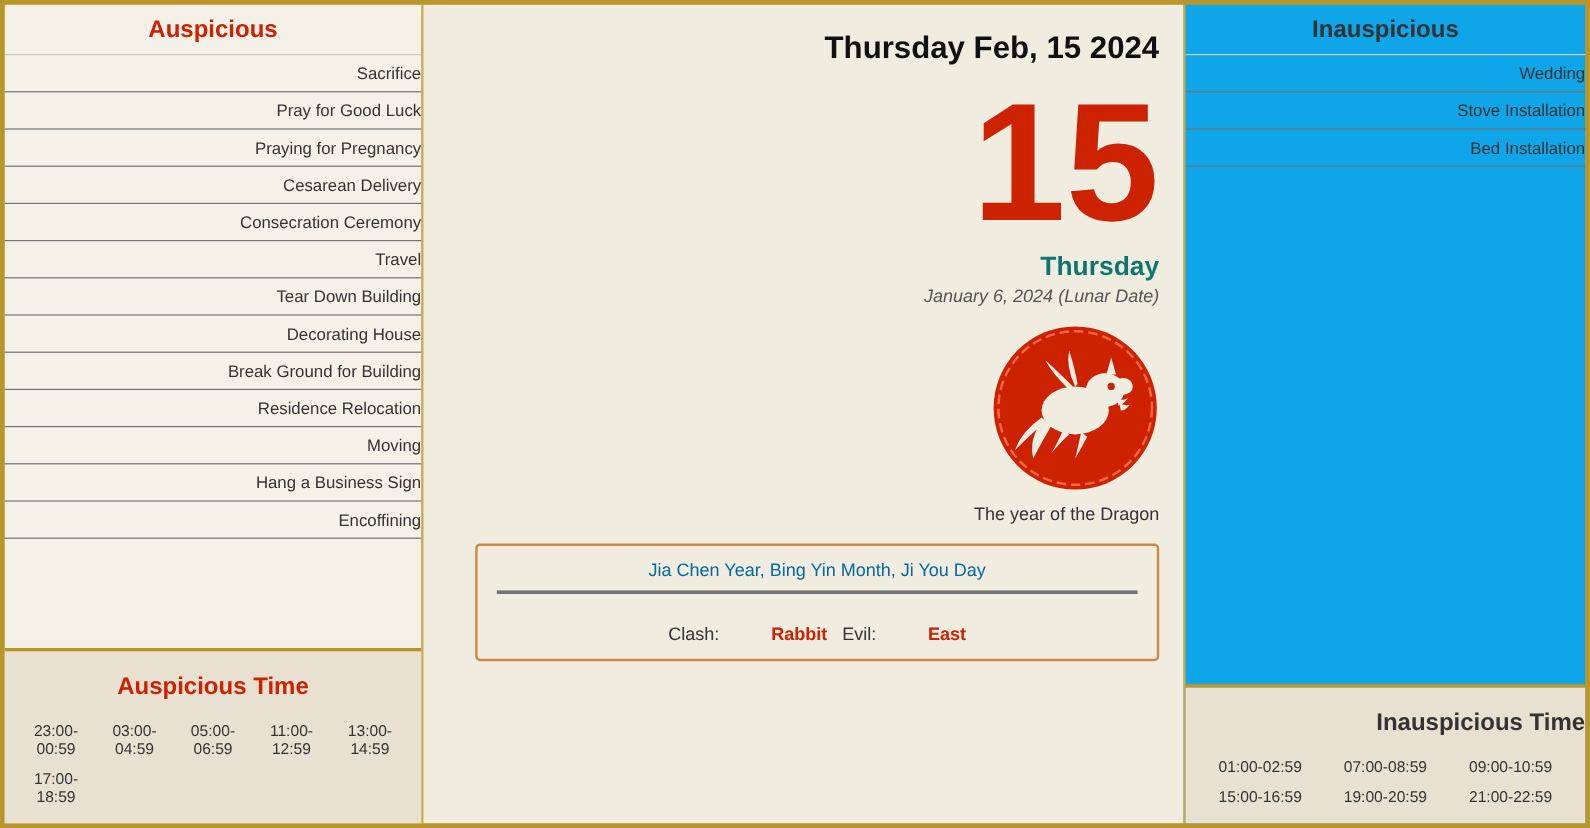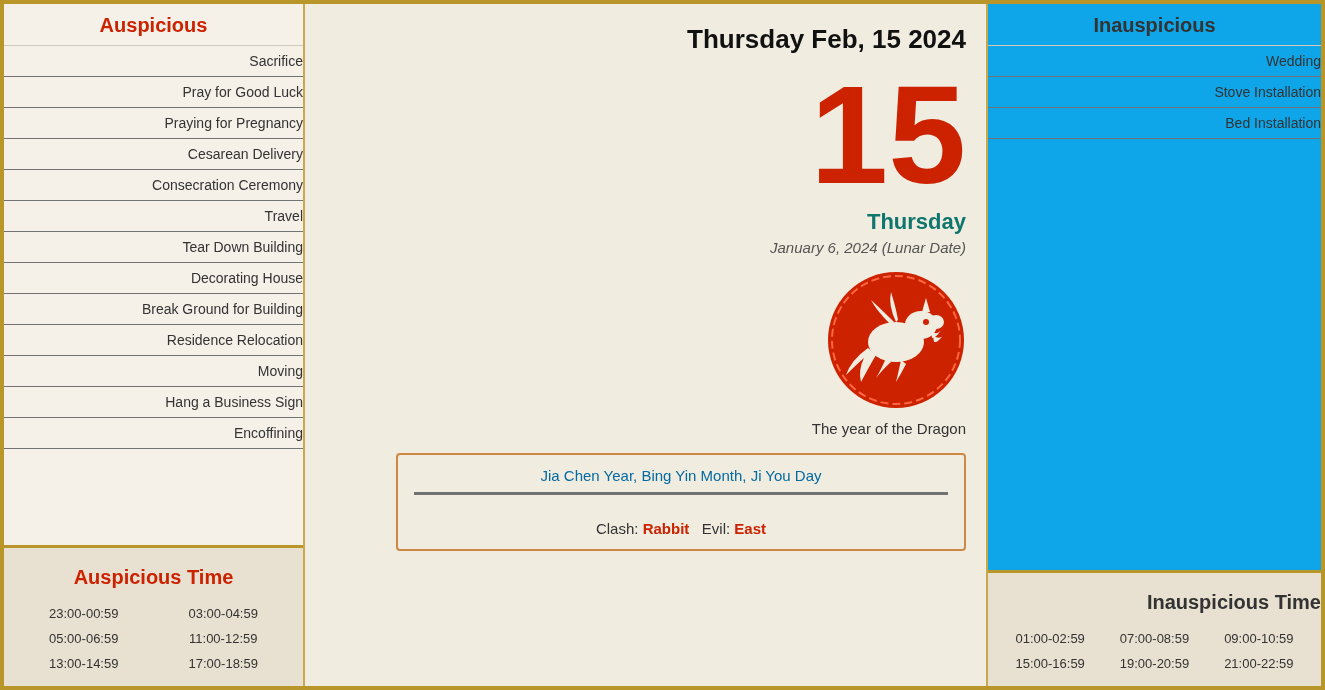--- a/index.html
+++ b/index.html
@@ -13,21 +13,21 @@
     .outer-border {
       width: 1325px;
       height: 690px;
       border: 4px solid #b8962a;
       background: #c8a84b;
       display: flex;
       flex-direction: row;
     }
     
     .left-panel {
-      width: 301px;
+      width: 349px;
       background: #f5f0e8;
       border-right: 2px solid #c8a84b;
       display: flex;
       flex-direction: column;
     }
     .left-top {
       flex: 1;
       border-bottom: 3px solid #b8962a;
     }
     .panel-header {
@@ -51,21 +51,21 @@
     }
     .auspicious-time-header {
       text-align: center;
       color: #cc2200;
       font-size: 20px;
       font-weight: bold;
       padding: 8px 0 10px 0;
     }
     .time-grid {
       display: grid;
-      grid-template-columns: 1fr 1fr;
+      grid-template-columns: 1fr 1fr 1fr 1fr 1fr;
       gap: 4px 0;
       padding: 4px 10px;
     }
     .time-cell {
       text-align: center;
       font-size: 13px;
       color: #333;
       padding: 3px 2px;
     }
     
@@ -132,20 +132,21 @@
       padding-bottom: 8px;
       border-bottom: 3px solid #737373;
     }
     .info-line-2 {
       font-size: 15px;
       color: #333;
     }
     .info-line-2 .highlight {
       font-weight: bold;
       color: #cc2200;
+      margin-left: 39px;
     }
     
     .right-panel {
       width: 335px;
       background: #0ea5e9;
       border-left: 2px solid #c8a84b;
       display: flex;
       flex-direction: column;
     }
     .right-top {

